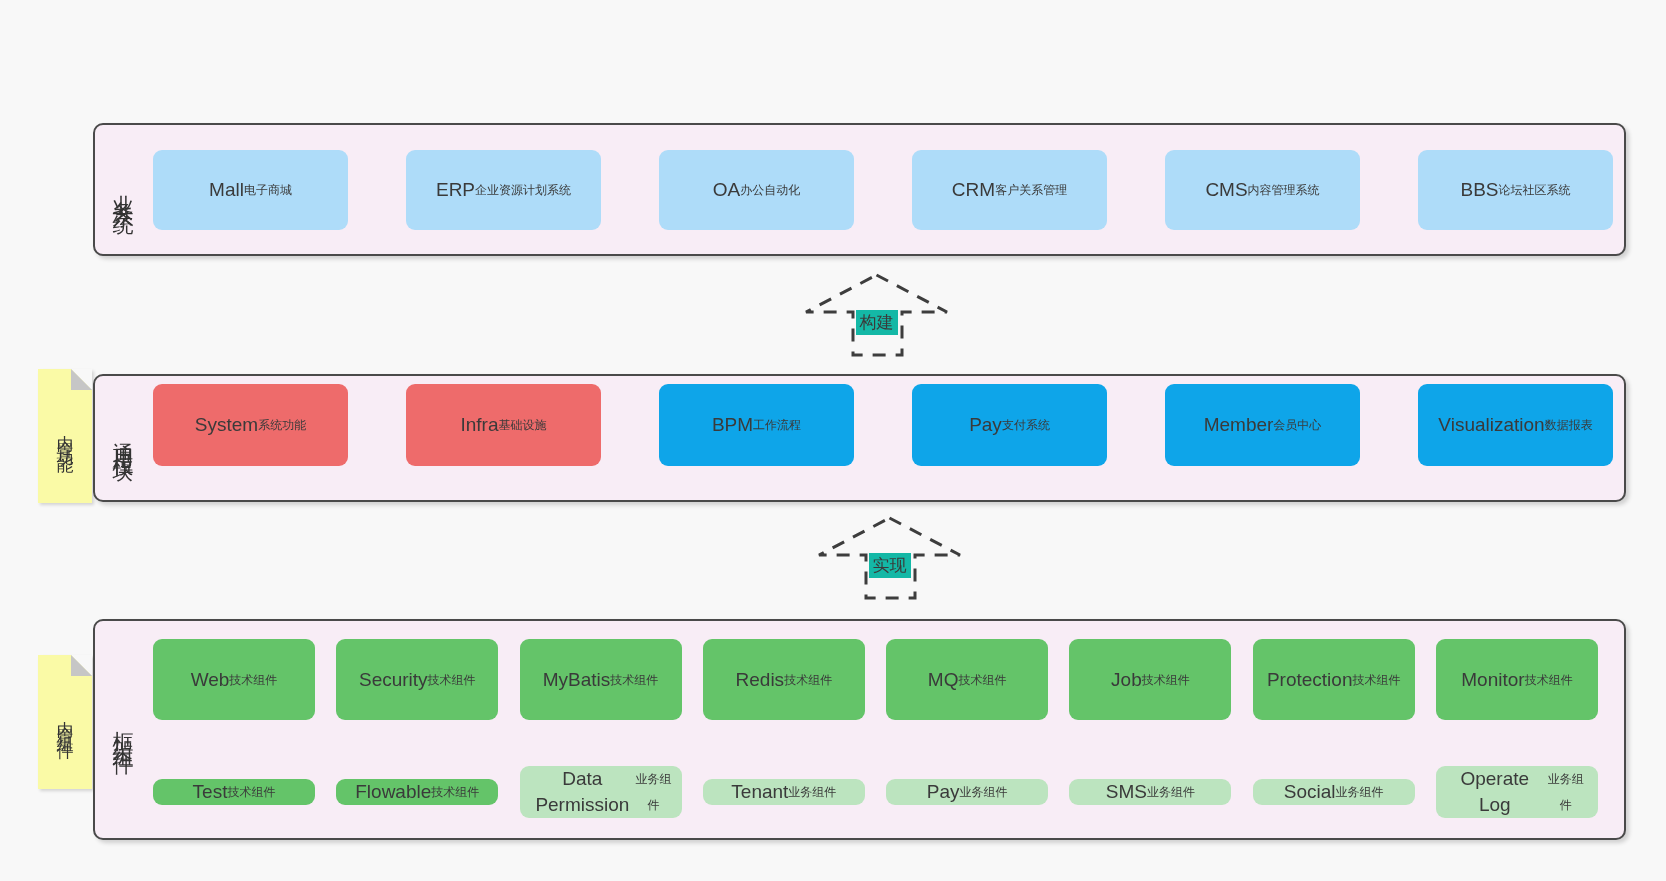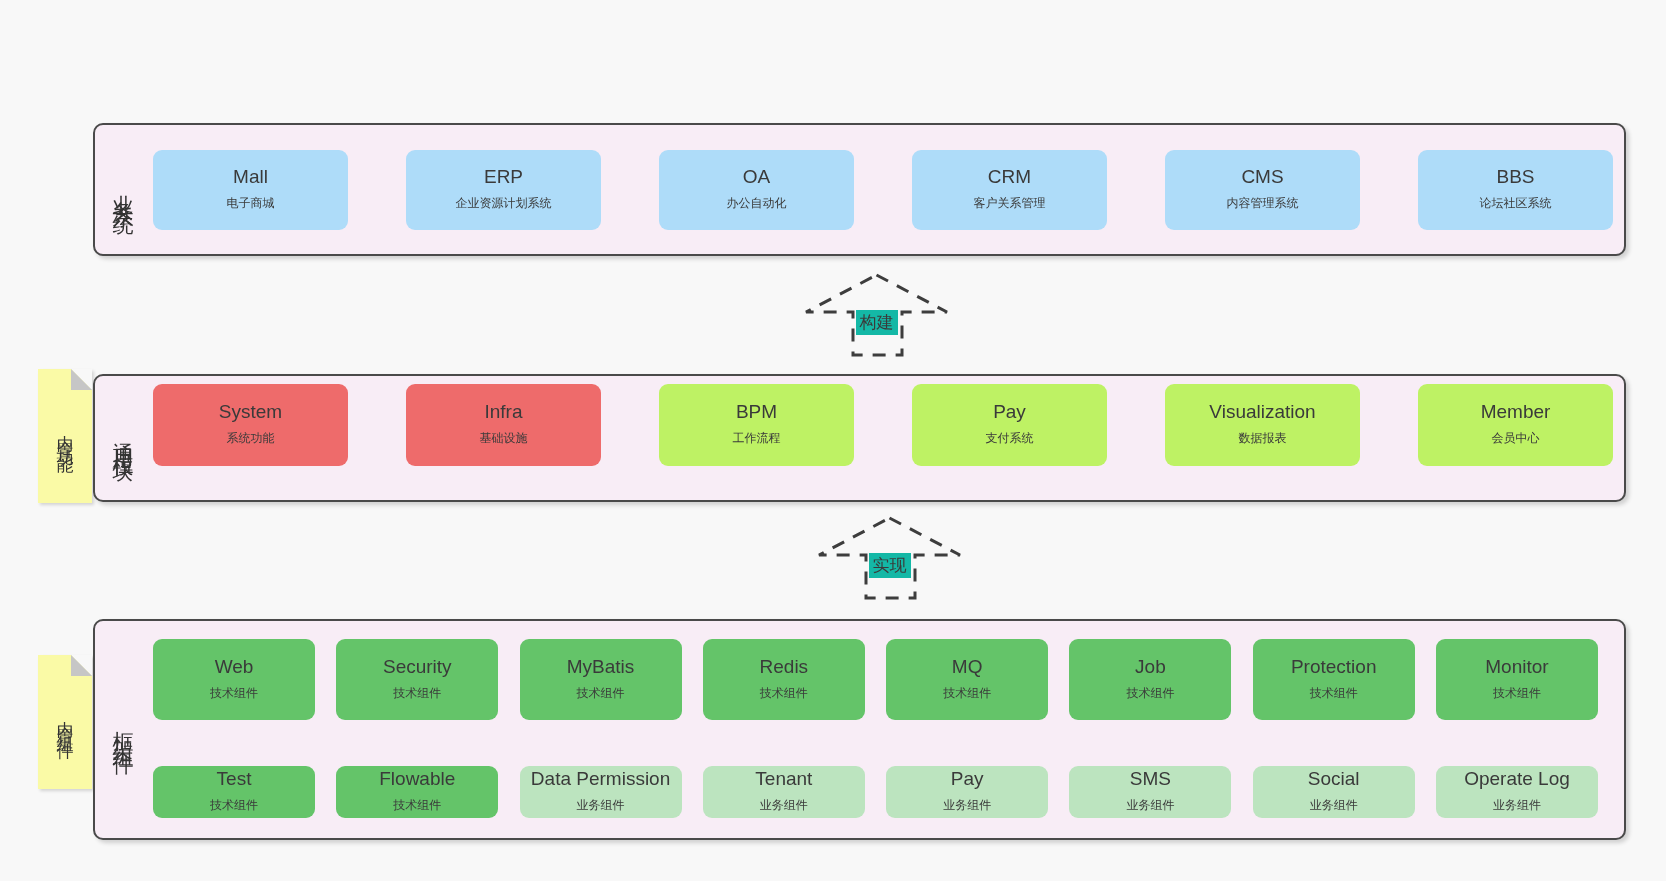--- a/index.html
+++ b/index.html
@@ -33,31 +33,31 @@
   #band-components .band-label span{letter-spacing:8px;}
 
   .box-row{position:absolute;left:58px;display:flex;justify-content:space-between;}
   #band-business .box-row{top:25px;right:11px;height:80px;}
   #band-modules  .box-row{top:8px;right:11px;height:82px;}
   #band-components .row-1{top:18px;right:26px;height:81px;}
   #band-components .row-2{top:130px;right:26px;height:81px;align-items:center;}
 
   
   .node{
-    display:flex;flex-direction:column;align-items:center;justify-content:center;
+    display:flex;flex-direction:row;align-items:center;justify-content:center;
     border-radius:9px;text-align:center;
     padding:0 10px;box-sizing:border-box;line-height:26px;
   }
   .node .n{font-size:19px;display:block;}
   .node .d{font-size:12px;display:block;}
   .w195{width:195px;}
   .w150{width:162px;}
   .blue  {background:#aedcf9;}
   .red   {background:#ee6b6b;}
-  .pink  {background:#bef264;}
+  .pink  {background:#0ea5e9;}
   .gdark {background:#64c469;}
   .glight{background:#bce4bf;}
 
   
   .sticky{
     position:absolute;width:54px;background:#fafaa6;
     box-shadow:2px 2px 3px rgba(0,0,0,.15);
     display:flex;align-items:center;justify-content:center;
   }
   #sticky-modules{left:38px;top:369px;height:134px;}
@@ -148,26 +148,26 @@
       </div>
       <div class="node pink w195">
         <span class="n">BPM</span>
         <span class="d">工作流程</span>
       </div>
       <div class="node pink w195">
         <span class="n">Pay</span>
         <span class="d">支付系统</span>
       </div>
       <div class="node pink w195">
+        <span class="n">Member</span>
+        <span class="d">会员中心</span>
+      </div>
+      <div class="node pink w195">
         <span class="n">Visualization</span>
         <span class="d">数据报表</span>
-      </div>
-      <div class="node pink w195">
-        <span class="n">Member</span>
-        <span class="d">会员中心</span>
       </div>
     </div>
   </section>
 
   <div class="arrow" id="arrow-implement">
     <svg width="145" height="86" viewBox="0 0 145 86">
       <polygon points="72.5,3 143,40 98,40 98,83 49,83 49,40 2,40" fill="none" stroke="#3d3d3d" stroke-width="3" stroke-dasharray="13 10"></polygon>
     </svg>
     <span class="arrow-label">实现</span>
   </div>

